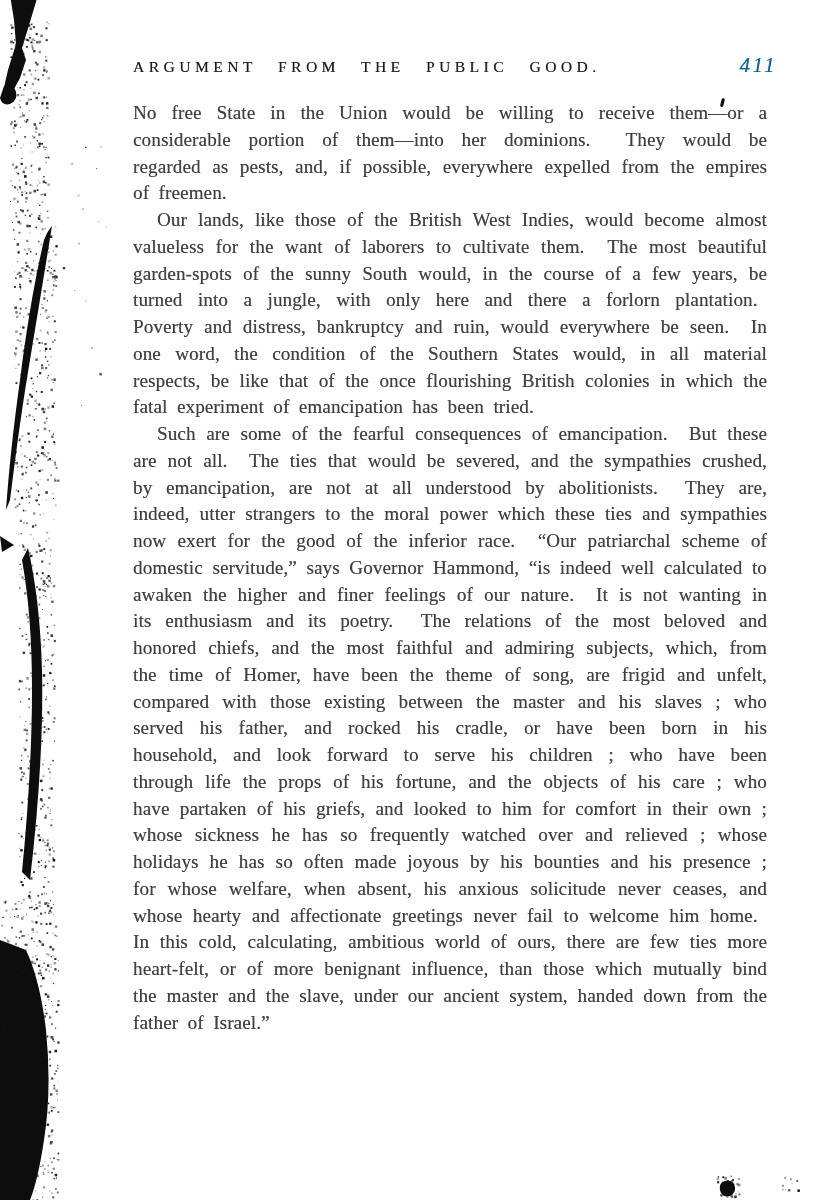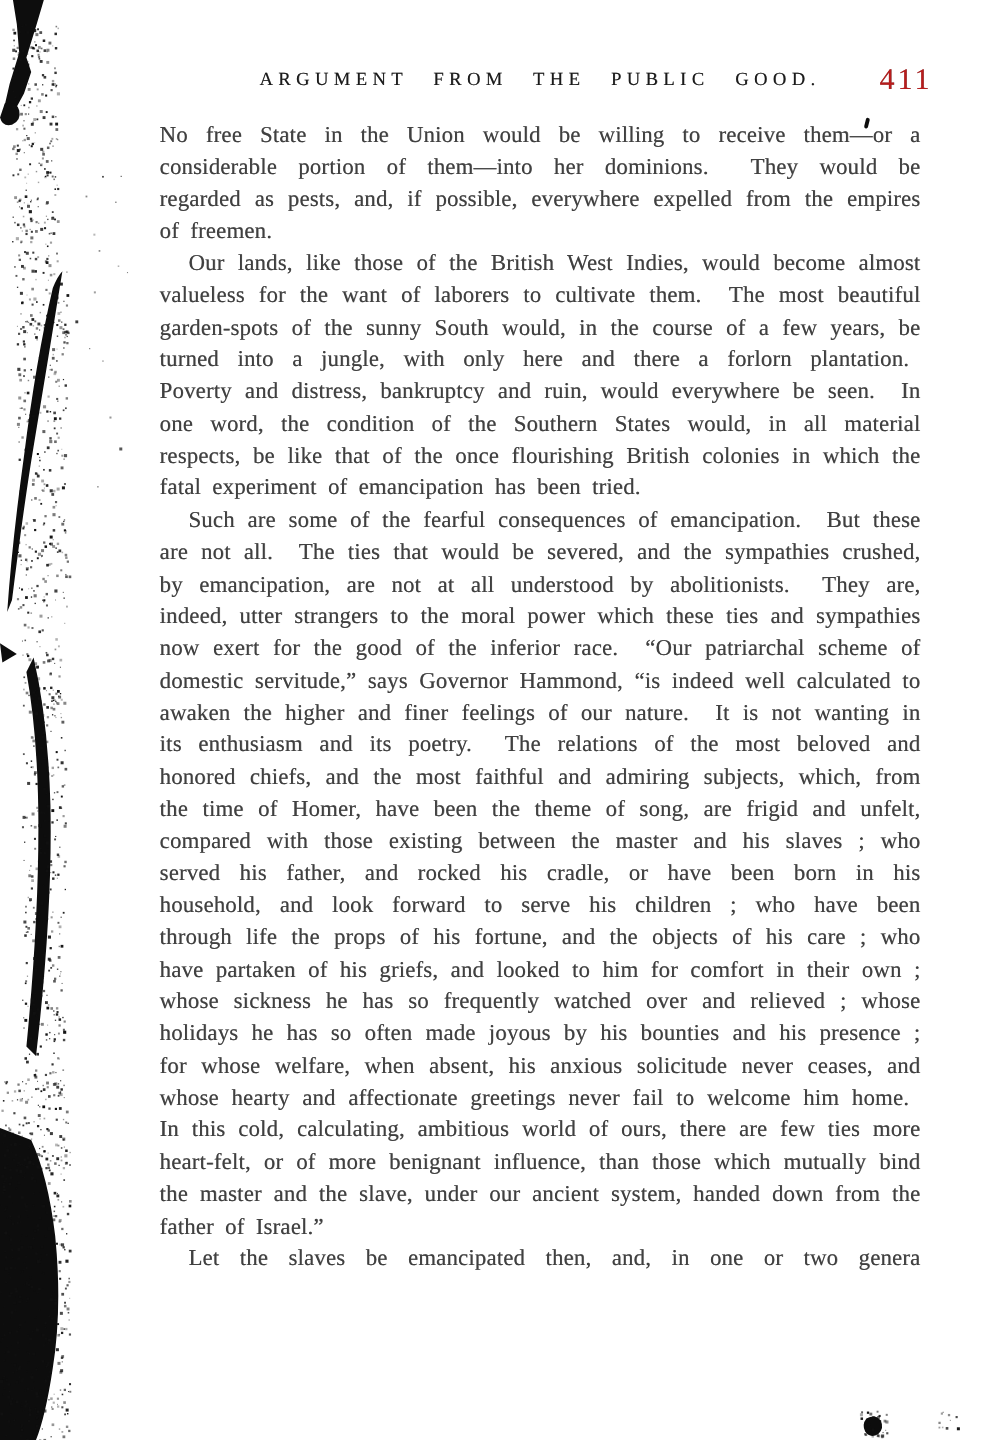--- a/index.html
+++ b/index.html
@@ -14,37 +14,38 @@
   .page { position: absolute; inset: 0; }
   .ink-overlay {
     position: absolute; left: 0; top: 0;
     width: 831px; height: 1200px;
     pointer-events: none;
   }
   .page-header {
     position: absolute;
     left: 133px; top: 58px;
     width: 634px;
-    text-align: center;
+    text-align: left;
     white-space: nowrap;
   }
   .running-title {
     font-size: 15.5px;
     letter-spacing: 4.5px;
     word-spacing: 13px;
     color: #1b1b1b;
     text-shadow: 0.3px 0 0 rgba(20,20,20,0.55);
   }
   .page-number {
     position: absolute;
     right: -10px; top: -5px;
-    font-size: 25px;
+    font-size: 21px;
     letter-spacing: 2.5px;
-    color: #b91c1c;
+    color: #0369a1;
     text-shadow: 0.3px 0 0 rgba(20,20,20,0.55);
+    font-style: italic;
   }
   .textblock {
     position: absolute;
     left: 133px; top: 100px;
     width: 634px;
     font-size: 19px;
     line-height: 26.75px;
     text-align: justify;
     word-spacing: 4.5px;
     letter-spacing: 0.15px;
@@ -1531,16 +1532,15 @@
 
   <div class="page-header">
     <span class="running-title">ARGUMENT FROM THE PUBLIC GOOD.</span>
     <span class="page-number">411</span>
   </div>
 
   <div class="textblock">
     <p class="para noindent">No free State in the Union would be willing to receive them—or a considerable portion of them—into her dominions.&nbsp; They would be regarded as pests, and, if possible, everywhere expelled from the empires of freemen.</p>
     <p class="para">Our lands, like those of the British West Indies, would become almost valueless for the want of laborers to cultivate them.&nbsp; The most beautiful garden-spots of the sunny South would, in the course of a few years, be turned into a jungle, with only here and there a forlorn plantation.&nbsp; Poverty and distress, bankruptcy and ruin, would everywhere be seen.&nbsp; In one word, the condition of the Southern States would, in all material respects, be like that of the once flourishing British colonies in which the fatal experiment of emancipation has been tried.</p>
     <p class="para">Such are some of the fearful consequences of emancipation.&nbsp; But these are not all.&nbsp; The ties that would be severed, and the sympathies crushed, by emancipation, are not at all understood by abolitionists.&nbsp; They are, indeed, utter strangers to the moral power which these ties and sympathies now exert for the good of the inferior race.&nbsp; “Our patriarchal scheme of domestic servitude,” says Governor Hammond, “is indeed well calculated to awaken the higher and finer feelings of our nature.&nbsp; It is not wanting in its enthusiasm and its poetry.&nbsp; The relations of the most beloved and honored chiefs, and the most faithful and admiring subjects, which, from the time of Homer, have been the theme of song, are frigid and unfelt, compared with those existing between the master and his slaves&nbsp;; who served his father, and rocked his cradle, or have been born in his household, and look forward to serve his children&nbsp;; who have been through life the props of his fortune, and the objects of his care&nbsp;; who have partaken of his griefs, and looked to him for comfort in their own&nbsp;; whose sickness he has so frequently watched over and relieved&nbsp;; whose holidays he has so often made joyous by his bounties and his presence&nbsp;; for whose welfare, when absent, his anxious solicitude never ceases, and whose hearty and affectionate greetings never fail to welcome him home.&nbsp; In this cold, calculating, ambitious world of ours, there are few ties more heart-felt, or of more benignant influence, than those which mutually bind the master and the slave, under our ancient system, handed down from the father of Israel.”</p>
-    <p class="para fulljust">Let the slaves be emancipated then, and, in one or two genera</p>
   </div>
 
 </div>
 
 </body></html>

